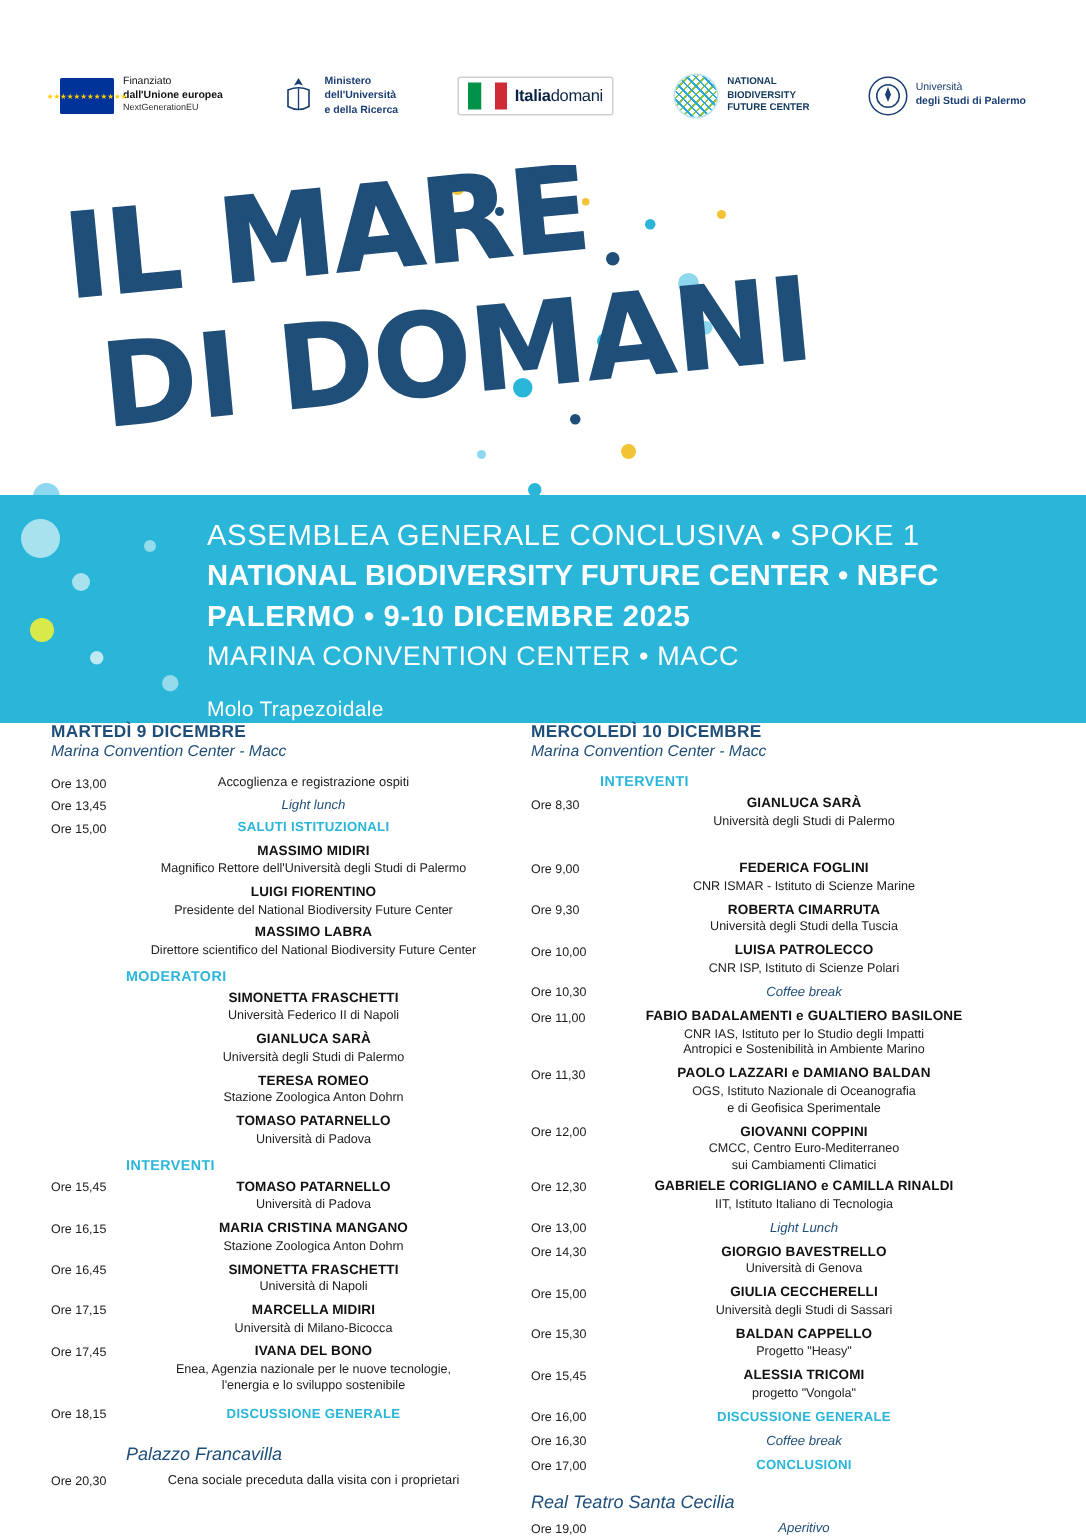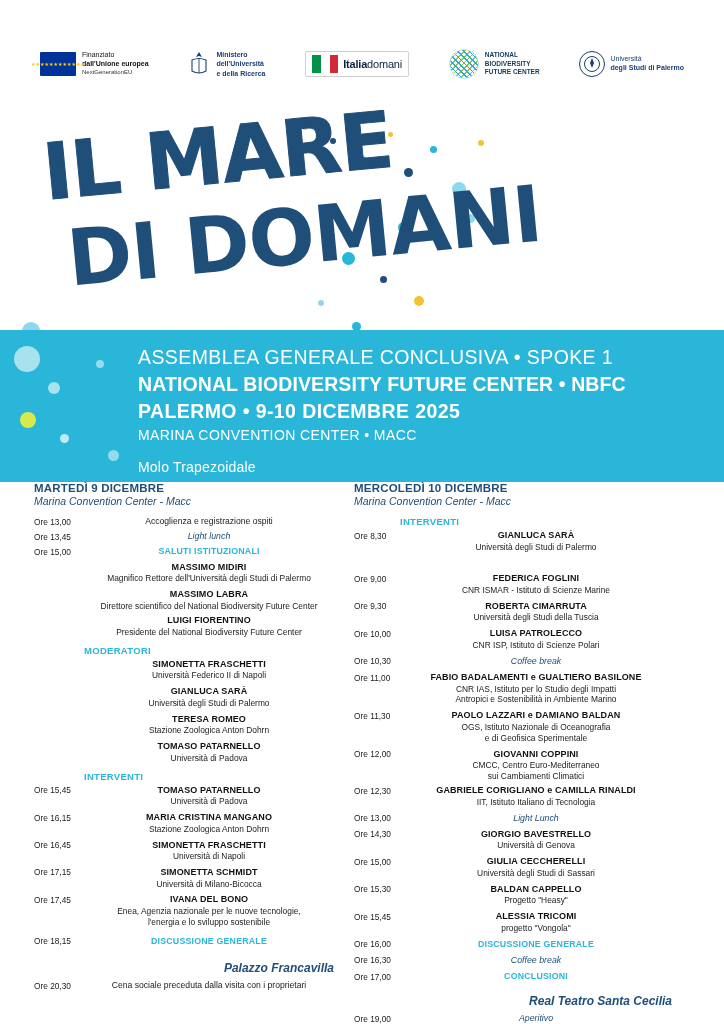--- a/index.html
+++ b/index.html
@@ -129,21 +129,21 @@
     margin-bottom: 4px;
   }
   .b-line2 {
     font-size: 19.5px; font-weight: bold; letter-spacing: 0.1px;
     margin-bottom: 4px;
   }
   .b-line3 {
     font-size: 19.5px; font-weight: bold; letter-spacing: 0.4px;
     margin-bottom: 4px;
   }
-  .b-line4 { font-size: 14px; letter-spacing: 0.4px; margin-bottom: 2px; }
+  .b-line4 { font-size: 18px; letter-spacing: 0.4px; margin-bottom: 2px; }
   .b-line5 { font-size: 14px; letter-spacing: 0.2px; margin-top: 16px; }
 
   
   .program {
     position: absolute;
     top: 482px; left: 0; right: 0; bottom: 0;
     padding: 0 34px;
   }
   .cols { display: flex; gap: 20px; }
   .col { width: 300px; }
@@ -198,24 +198,23 @@
   }
   .plain { font-size: 8.6px; color: #1a1a1a; }
   .italic-blue { color: #1f4e79; font-style: italic; font-size: 8.8px; }
   .cyan-txt { color: #29b6d8; font-weight: bold; font-size: 8.8px; letter-spacing: 0.2px; }
 
   .noTime { margin-left: 50px; }
 
   .subvenue {
     color: #1f4e79;
     font-style: italic;
-    font-weight: bold;
+    font-weight: normal;
     font-size: 12px;
     margin: 14px 0 5px 50px;
-    text-align: right;
   }
   .subvenue.r { margin-left: 0px; margin-top: 12px; }
 </style>
 </head>
 <body>
 
 <div class="logo-bar">
 
   <div class="logo">
     <div class="eu-flag">
@@ -350,32 +349,32 @@
             <div class="cyan-txt">SALUTI ISTITUZIONALI</div>
           </div>
       </div>
 
       <div class="row noTime" style="margin-bottom:5px">
         <div class="body">
           <div class="name">MASSIMO MIDIRI</div>
           <div class="aff">Magnifico Rettore dell'Università degli Studi di Palermo</div>
         </div>
       </div>
+      <div class="row noTime" style="margin-bottom:5px">
+        <div class="body">
+          <div class="name">LUIGI FIORENTINO</div>
+          <div class="aff">Presidente del National Biodiversity Future Center</div>
+        </div>
+      </div>
       <div class="row noTime">
         <div class="body">
           <div class="name">MASSIMO LABRA</div>
           <div class="aff">Direttore scientifico del National Biodiversity Future Center</div>
         </div>
       </div>
-      <div class="row noTime" style="margin-bottom:5px">
-        <div class="body">
-          <div class="name">LUIGI FIORENTINO</div>
-          <div class="aff">Presidente del National Biodiversity Future Center</div>
-        </div>
-      </div>
 
       <div class="section-label" style="margin-left:50px">MODERATORI</div>
 
       <div class="row noTime" style="margin-bottom:5px">
         <div class="body">
           <div class="name">SIMONETTA FRASCHETTI</div>
           <div class="aff">Università Federico II di Napoli</div>
         </div>
       </div>
       <div class="row noTime" style="margin-bottom:5px">
@@ -416,21 +415,21 @@
       <div class="row" style="margin-bottom:5px">
         <div class="time">Ore 16,45</div>
         <div class="body">
           <div class="name">SIMONETTA FRASCHETTI</div>
           <div class="aff">Università di Napoli</div>
         </div>
       </div>
       <div class="row" style="margin-bottom:5px">
         <div class="time">Ore 17,15</div>
         <div class="body">
-          <div class="name">SIMONETTA SCHMIDT</div>
+          <div class="name">MARCELLA MIDIRI</div>
           <div class="aff">Università di Milano-Bicocca</div>
         </div>
       </div>
       <div class="row" style="margin-bottom:5px">
         <div class="time">Ore 17,45</div>
         <div class="body">
           <div class="name">IVANA DEL BONO</div>
           <div class="aff" style="white-space:pre-line">Enea, Agenzia nazionale per le nuove tecnologie,
 l'energia e lo sviluppo sostenibile</div>
         </div>

